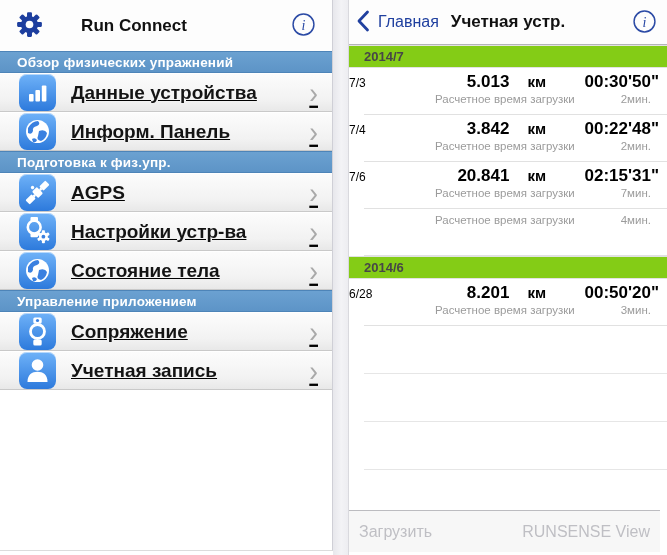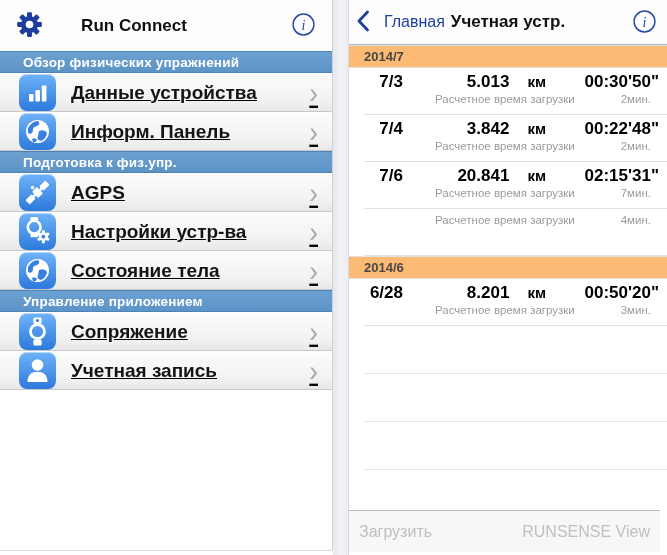--- a/index.html
+++ b/index.html
@@ -13,56 +13,56 @@
   .l-header { height:51px; display:flex; align-items:center; justify-content:space-between;
               padding:0 12px; background:#fdfdfd; }
   .l-title { font-size:17px; font-weight:bold; color:#111; position:absolute; left:0; width:268px;
              text-align:center; pointer-events:none; }
   .icon-btn { width:34px; height:34px; display:flex; align-items:center; justify-content:center;
               background:none; border:none; cursor:pointer; z-index:2; }
 
   .section-bar { height:22px; background:linear-gradient(180deg,#6ba1d1 0%,#5d94c7 100%);
                  border-top:1px solid #4d84b8; border-bottom:1px solid #4d84b8;
                  color:#fff; font-size:13.5px; font-weight:bold; display:flex; align-items:center;
-                 padding-left:23px; letter-spacing:0.2px; }
+                 padding-left:17px; letter-spacing:0.2px; }
   .menu-row { height:39px; display:flex; align-items:center; padding:0 10px 0 19px;
               background:linear-gradient(180deg,#fcfcfc 0%,#f2f2f2 70%,#e8e8e8 100%);
               border-bottom:1px solid #c9c9c9; border-top:1px solid #ffffff; cursor:pointer;text-decoration:underline; }
   .tile { width:37px; height:37px; border-radius:8px; flex:none;
           background:linear-gradient(180deg,#6fb2f8 0%,#2d7adc 100%);
           box-shadow:inset 0 1px 0 rgba(255,255,255,0.5);
           display:flex; align-items:center; justify-content:center; }
   .menu-label { font-size:19px; font-weight:bold; color:#141414; margin-left:15px; flex:1;
                 white-space:nowrap; }
   .row-chev { color:#a9a9a9; font-size:26px; line-height:1; font-weight:400; margin-right:4px;
               transform:scaleY(1.15); }
 
   
   .gap { width:15px; height:555px; background:linear-gradient(90deg,#e7e7ec 0%,#f3f3f6 55%,#ededf1 100%); }
 
   
   .right-panel { position:relative; width:319px; height:555px; background:#ffffff;
                  border-left:1px solid #d9d9de; display:flex; flex-direction:column; }
   .r-nav { height:45px; flex:none; display:flex; align-items:center; position:relative;
            background:#fdfdfd; border-bottom:1px solid #b4b4b8; }
-  .back-btn { display:flex; align-items:center; gap:14px; background:none; border:none;
+  .back-btn { display:flex; align-items:center; gap:8px; background:none; border:none;
               cursor:pointer; padding:0 4px 0 7px; z-index:2; }
   .back-label { font-size:16px; color:#20409f; }
   .r-title { position:absolute; left:0; right:0; text-align:center; font-size:17px;
              font-weight:bold; color:#111; pointer-events:none; }
   .r-info { position:absolute; right:6px; top:6px; }
 
-  .r-sec { height:23px; flex:none; background:#fdba74; border-top:1px solid #e2e2e2;
+  .r-sec { height:23px; flex:none; background:#84cc16; border-top:1px solid #e2e2e2;
            border-bottom:1px solid #e2e2e2; display:flex; align-items:center; padding-left:15px;
            font-size:13px; font-weight:bold; color:#474747; }
   .data-row { height:47px; flex:none; position:relative; padding-top:4px; cursor:pointer; }
   .data-row::after { content:""; position:absolute; left:15px; right:0; bottom:0; height:1px;
                      background:#e1e1e1; }
   .dr-line1 { display:flex; align-items:baseline; }
-  .dr-date { width:54px; flex:none; text-align:right; font-size:17px; font-weight:bold; color:#000; }
+  .dr-date { width:54px; flex:none; text-align:left; font-size:12px; font-weight:normal; color:#000; }
   .dr-dist { width:143px; flex:none; text-align:right; font-size:17px; font-weight:bold; color:#000; }
   .dr-unit { font-size:15px; font-weight:bold; color:#000; margin-left:18px; }
   .dr-time { flex:1; text-align:right; padding-right:8px; font-size:17px; font-weight:bold; color:#000; }
   .dr-line2 { display:flex; justify-content:space-between; margin-left:86px; padding-right:16px;
               margin-top:1px; font-size:11.5px; color:#9b9b9b; }
   .empty-row { height:48px; flex:none; position:relative; }
   .empty-row::after { content:""; position:absolute; left:15px; right:0; bottom:0; height:1px;
                       background:#e6e6e6; }
 
   .r-toolbar { position:absolute; left:0; right:7px; bottom:3px; height:42px;

